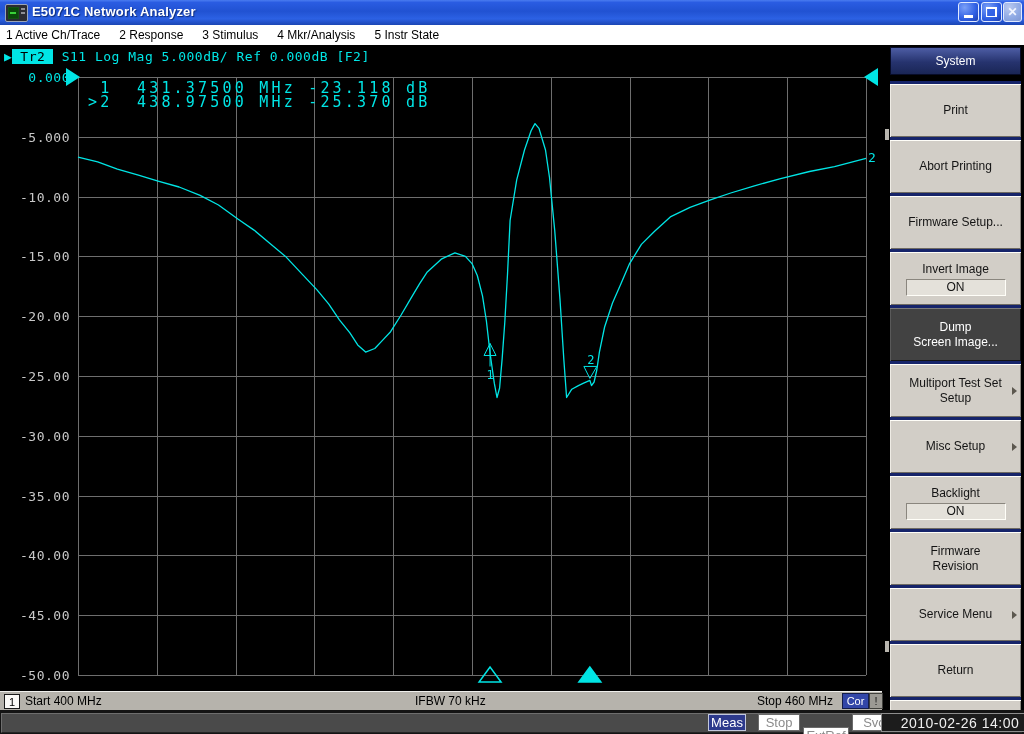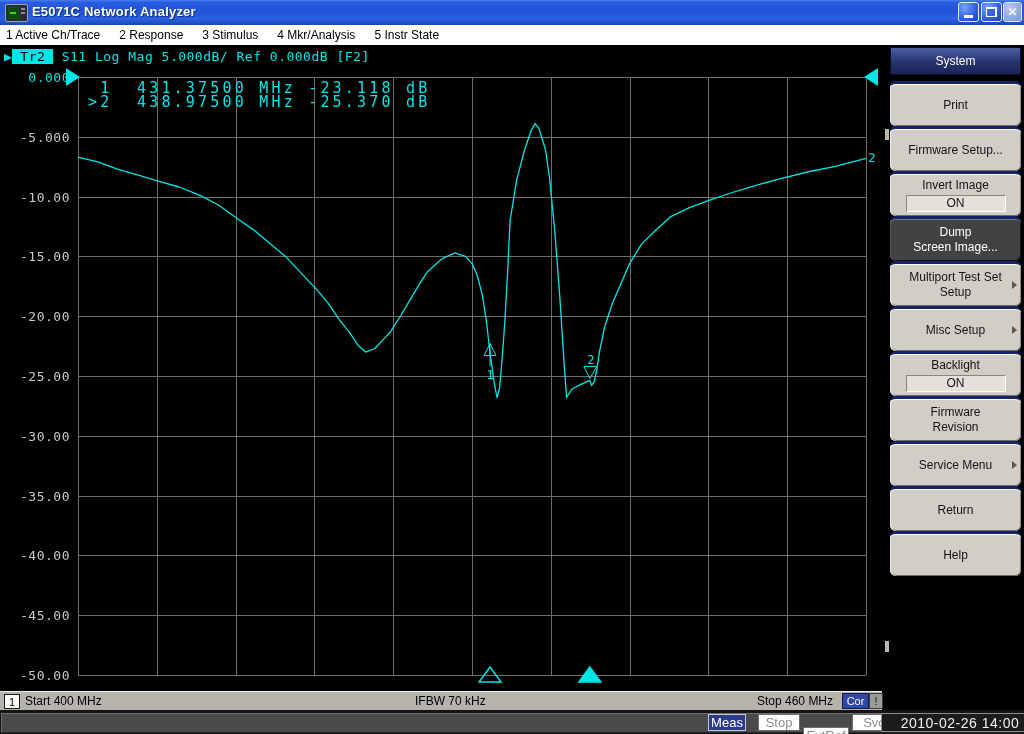--- a/index.html
+++ b/index.html
@@ -58,25 +58,25 @@
     border:1px solid #40403c;font-size:11px;display:flex;align-items:center;justify-content:center;}
 
   
   .sidebar{position:absolute;left:884px;top:45px;width:140px;height:665px;background:#000;}
   .gutter{position:absolute;left:0;top:0;width:6px;height:665px;background:#000;}
   .nub{position:absolute;left:1px;width:4px;height:11px;background:#b9b6af;}
   .nub.top{top:84px;}.nub.bot{top:596px;}
   .sk-header{margin:2px 0 6px 6px;width:131px;height:28px;box-sizing:border-box;
     background:linear-gradient(#4d5da4,#26336e 55%,#1a2656);color:#fff;border:1px solid #070c28;
     display:flex;align-items:center;justify-content:center;font-size:12px;}
-  .sk{position:relative;margin-left:6px;width:131px;height:45px;box-sizing:border-box;
+  .sk{position:relative;margin-left:6px;width:131px;height:56px;box-sizing:border-box;
     background:#d2cec7;border-top:3px solid #16246a;color:#141414;
     box-shadow:inset 0 1px 0 #fffef8,inset 1px 0 0 #efece5,inset -1px 0 0 #89857d,inset 0 -1px 0 #6e6a62;
     display:flex;flex-direction:column;align-items:center;justify-content:center;
-    font-size:12px;line-height:15px;cursor:default;border-radius:6px;}
+    font-size:12px;line-height:15px;cursor:default;}
   .sk.pressed{background:#424242;color:#fff;
     box-shadow:inset 0 1px 0 #7a7a7a,inset 1px 0 0 #5a5a5a,inset -1px 0 0 #141414,inset 0 -1px 0 #141414;}
   .sk-value{width:100px;height:17px;box-sizing:border-box;background:#e4e1da;margin-top:2px;
     border:1px solid;border-color:#8a867e #fffef8 #fffef8 #8a867e;
     display:flex;align-items:center;justify-content:center;}
   .sk-arrow{position:absolute;right:4px;top:50%;margin-top:-4px;width:0;height:0;
     border-left:5px solid #5c584f;border-top:4px solid transparent;border-bottom:4px solid transparent;}
 
   
   .statusbar{position:absolute;left:0;top:710px;width:1024px;height:24px;background:#141414;}
@@ -193,20 +193,23 @@
   <div class="gutter">
     <div class="nub top"></div>
     <div class="nub bot"></div>
   </div>
   <div class="sk-header">System</div>
 
   <div class="sk">
     <span>Print</span>
   </div>
   <div class="sk">
+    <span>Abort Printing</span>
+  </div>
+  <div class="sk">
     <span>Firmware Setup...</span>
   </div>
   <div class="sk">
     <span>Invert Image</span>
     <span class="sk-value">ON</span>
   </div>
   <div class="sk pressed">
     <span>Dump</span>
     <span>Screen Image...</span>
   </div>

